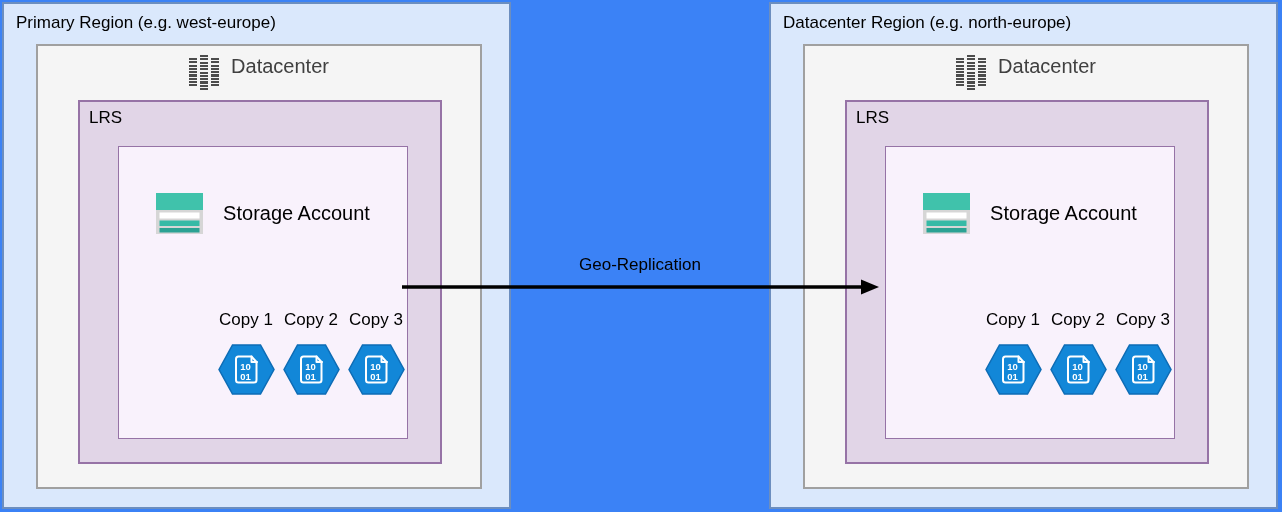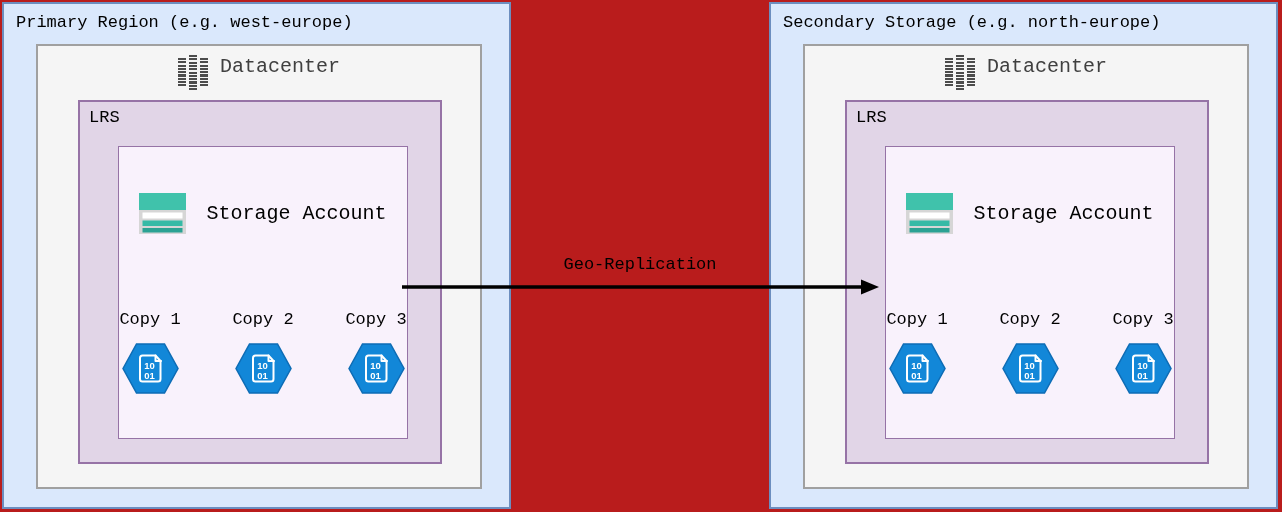--- a/index.html
+++ b/index.html
@@ -1,20 +1,20 @@
 <!DOCTYPE html>
 <html style="--region-fill: #dae8fc; --region-stroke: #6c8ebf; --datacenter-fill: #f5f5f5; --datacenter-stroke: #a0a0a0; --lrs-fill: #e1d5e7; --lrs-stroke: #9673a6; --storage-fill: #f9f2fc; --storage-stroke: #9673a6; --copy-icon-fill: #1287d8; --storage-icon-teal: #40c2ab; --arrow-color: #000000;"><head>
 <meta charset="utf-8">
 <style>
   html,body{margin:0;padding:0;background:#ffffff;}
   .canvas{
     position:relative;
     width:1282px;height:512px;
-    background:#b91c1c;
-    font-family:Liberation Mono, monospace;
+    background:#3b82f6;
+    font-family:Liberation Sans, sans-serif;
     color:#000;
     overflow:hidden;
   }
   .canvas *{box-sizing:border-box;}
 
   
   .region{
     position:absolute;top:2px;width:509px;height:507px;
     background:var(--region-fill,#dae8fc);
     border:2px solid var(--region-stroke,#6c8ebf);
@@ -62,21 +62,21 @@
   .storage-header{
     position:absolute;left:0;top:46px;width:100%;
     display:flex;align-items:center;justify-content:center;gap:20px;
   }
   .storage-label{font-size:20px;white-space:nowrap;}
   .sa-icon{width:47px;height:41px;display:block;}
 
   
   .copies{
     position:absolute;left:0;top:163px;width:100%;
-    display:flex;justify-content:space-between;gap:3px;
+    display:flex;justify-content:flex-end;gap:3px;
   }
   .copy{display:flex;flex-direction:column;align-items:center;gap:14px;width:62px;}
   .copy-label{font-size:17px;white-space:nowrap;}
   .copy-icon{width:57px;height:51px;display:block;}
   .hex{fill:var(--copy-icon-fill,#1287d8);stroke:#0d6cb5;stroke-width:1.5;}
   .doc-stroke{fill:none;stroke:#ffffff;stroke-width:2;stroke-linejoin:round;stroke-linecap:round;}
   .doc-text{fill:#ffffff;font-family:"Liberation Sans",sans-serif;font-size:9.5px;font-weight:bold;text-anchor:middle;}
 
   
   .sa-base{fill:#d6d6d6;}
@@ -163,21 +163,21 @@
                   <use href="#binary-hex"></use>
                 </svg>
             </div>
           </div>
         </div>
       </div>
     </div>
   </section>
 
   <section class="region secondary">
-    <div class="region-title">Secondary Storage (e.g. north-europe)</div>
+    <div class="region-title">Datacenter Region (e.g. north-europe)</div>
 
     <div class="datacenter">
       <div class="dc-header">
         <span class="dc-icon">
             <i></i>
             <i class="mid"></i>
             <i></i>
           </span>
         <span class="dc-label">Datacenter</span>
       </div>

